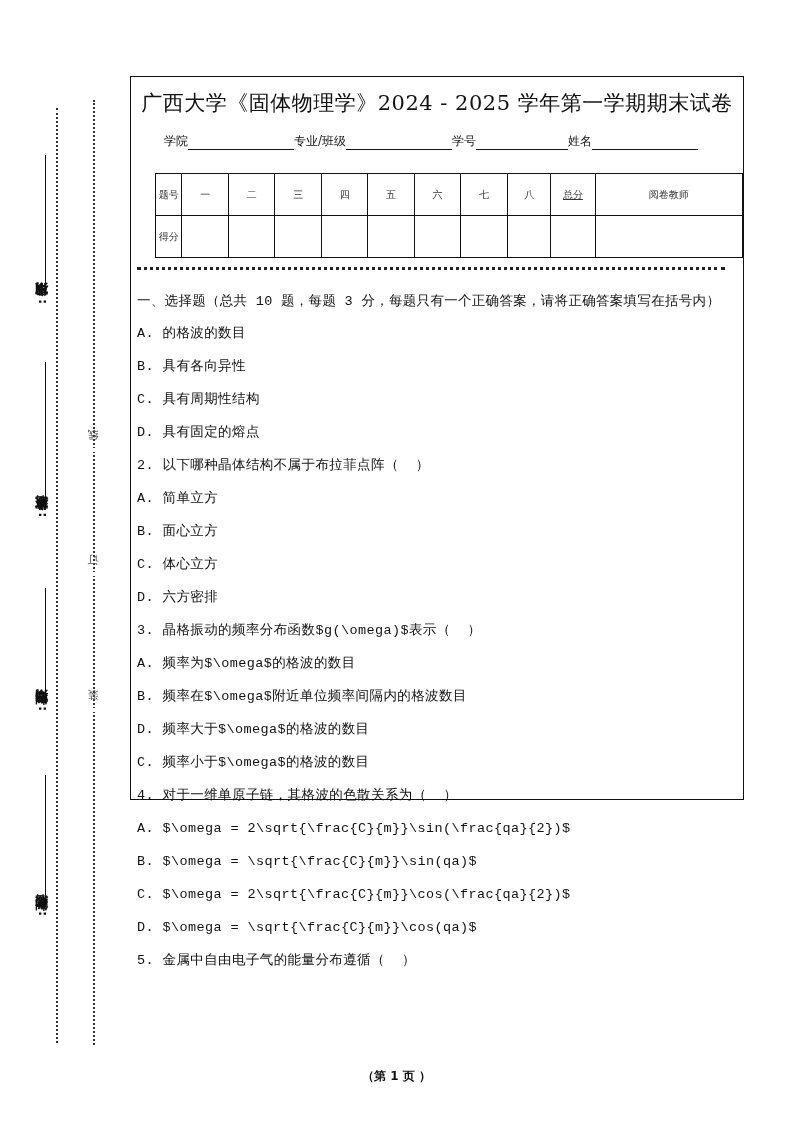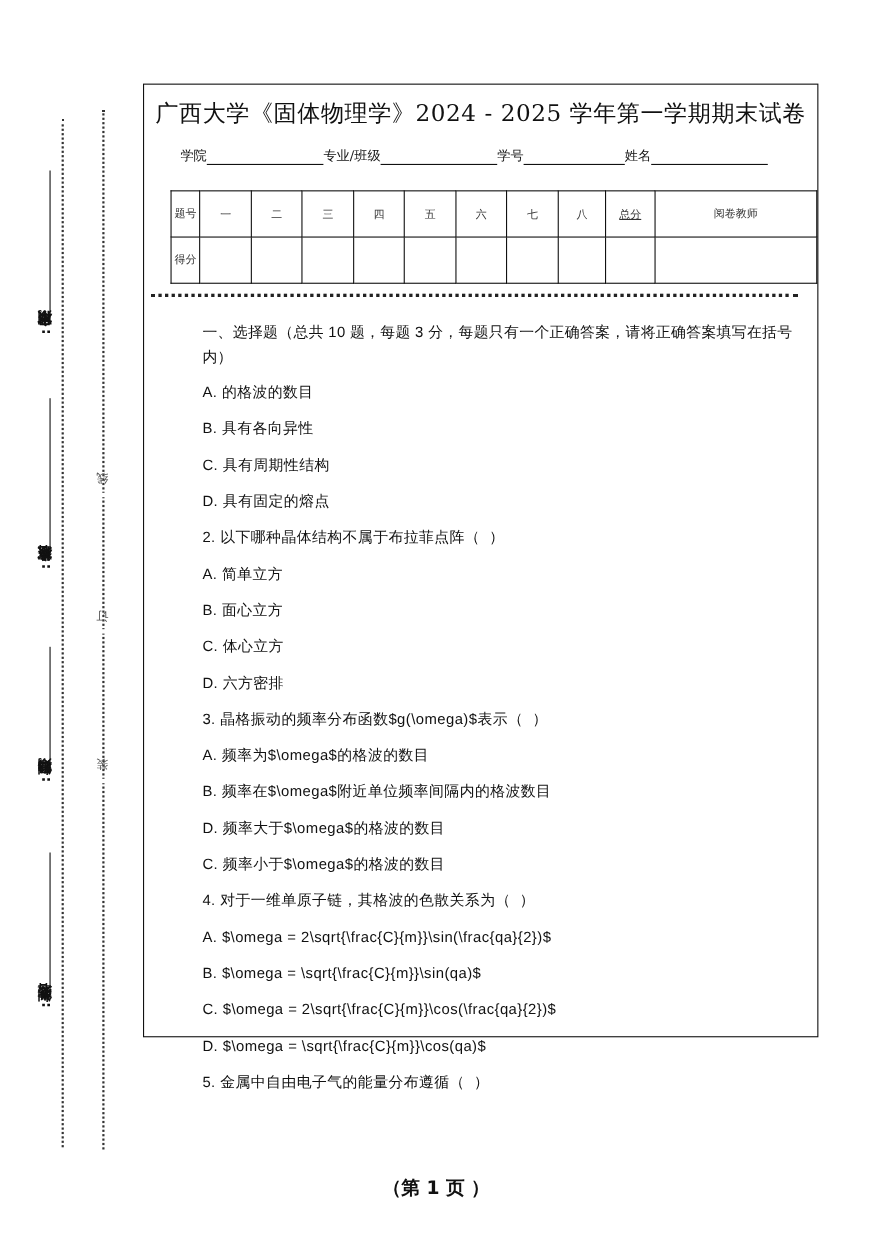--- a/index.html
+++ b/index.html
@@ -6,38 +6,38 @@
   body { width: 793px; height: 1122px; position: relative; overflow: hidden;
          font-family: "DejaVu Serif", "Liberation Serif", serif; color: #111; }
   .margin { position: absolute; left: 0; top: 0; width: 128px; height: 1122px; }
   .vline-dots { position: absolute; width: 0; border-left: 2px dotted #333; }
   .vlabel { position: absolute; writing-mode: vertical-rl; transform: rotate(180deg);
             font-family: "DejaVu Sans", sans-serif; font-weight: bold; font-size: 13px;
             letter-spacing: 1px; color: #111; white-space: nowrap; }
   .vsolid { position: absolute; width: 0; border-left: 1px solid #111; }
   .bind-char { position: absolute; writing-mode: vertical-rl; transform: rotate(180deg);
                font-size: 11px; color: #555; background: #fff; padding: 2px 0; }
-  .frame { position: absolute; left: 130px; top: 76px; width: 614px; height: 867px;
+  .frame { position: absolute; left: 130px; top: 76px; width: 614px; height: 724px;
            border: 1px solid #111; box-sizing: border-box; padding-left: 35px; }
   .title { position: absolute; left: 0; right: 0; top: 12px; text-align: center;
            font-size: 21px; letter-spacing: 0.5px; }
   .info { position: absolute; left: 33px; top: 56px; font-size: 12px; display: flex; align-items: flex-end; }
   .info .lbl { white-space: nowrap; }
   .info .blank { display: inline-block; border-bottom: 1px solid #111; height: 14px; }
   table.score { position: absolute; left: 24px; top: 96px; border-collapse: collapse;
                 font-size: 10px; }
   table.score td { border: 1px solid #111; text-align: center; color: #333; padding: 0; }
   table.score tr { height: 42px; }
   .dotsep { position: absolute; left: 6px; right: 18px; top: 190px; border-top: 3px dotted #222; }
   .body-text { position: absolute; left: 6px; right: 10px; top: 213px;
-               font-family: Liberation Sans, sans-serif; font-size: 13.5px; margin-left: 47px; }
+               font-family: Liberation Mono, monospace; font-size: 13.5px; }
   .instr { line-height: 23px; margin: 0 0 10px 0; letter-spacing: 0.3px; }
   .line { height: 33px; line-height: 22px; white-space: pre; letter-spacing: 0.4px; }
   .footer { position: absolute; left: 0; right: 0; top: 1068px; text-align: center;
-            font-weight: bold; font-size: 17px; font-family: "DejaVu Sans", sans-serif; }
+            font-weight: bold; font-size: 12px; font-family: "DejaVu Sans", sans-serif; }
 </style>
 </head>
 <body>
 
 <div class="margin">
   <div class="vline-dots" style="left:56px; top:108px; height:935px;"></div>
   <div class="vline-dots" style="left:93px; top:100px; height:945px;"></div>
 
   <div class="vsolid" style="left:45px; top:155px; height:138px;"></div>
   <div class="vlabel" style="left:33px; top:298px;">审核日期:</div>

